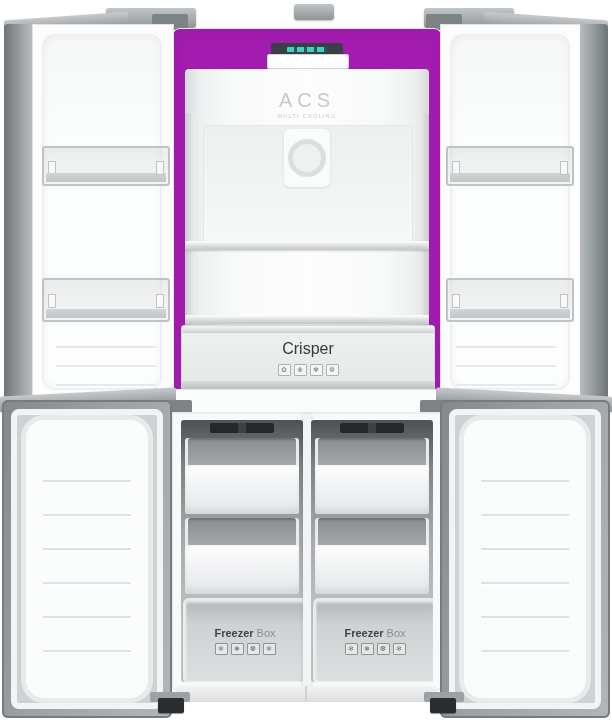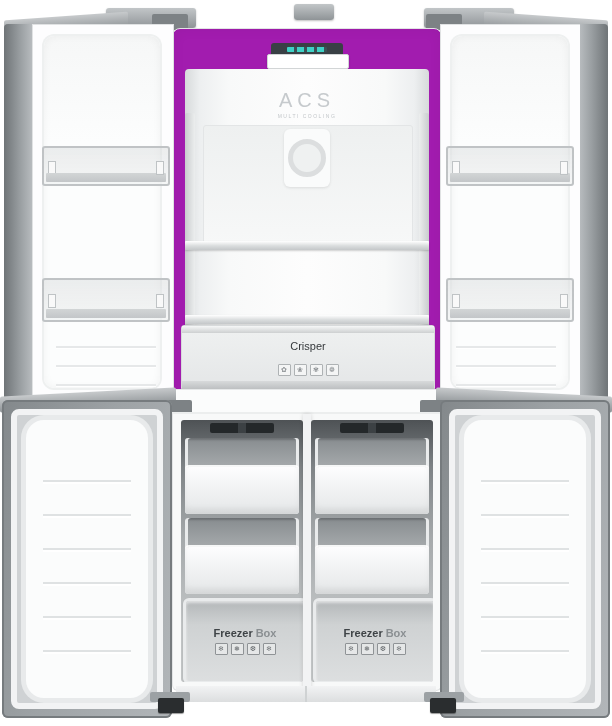--- a/index.html
+++ b/index.html
@@ -24,21 +24,21 @@
   .vent-box{background:#fafbfb;border-radius:6px;box-shadow:0 1px 3px rgba(0,0,0,.10);display:flex;align-items:center;justify-content:center;}
   .vent-ring{width:28px;height:28px;border:5px solid #dcdedf;border-radius:50%;background:#eff1f1;}
   .rail{background:linear-gradient(90deg,#c9ccce,#eceeee);border-radius:2px;}
   .rail.right{background:linear-gradient(270deg,#c9ccce,#eceeee);}
   .shelf{background:linear-gradient(180deg,#ffffff,#d9dcdd 55%,#c4c7c9);box-shadow:0 1px 2px rgba(0,0,0,.18);border-radius:1px;}
 
   
   .crisper{background:linear-gradient(180deg,#eff1f1,#e4e6e7);border:1px solid #d7dadb;border-radius:3px;}
   .crisper-rail-top{background:linear-gradient(#f6f7f7,#cdd0d1);}
   .crisper-rail-bottom{background:linear-gradient(#d8dadb,#b9bcbe);}
-  .crisper-label{font-size:11px;color:#35393c;text-align:center;}
+  .crisper-label{font-size:16px;color:#35393c;text-align:center;}
   .icon-row{display:flex;justify-content:center;gap:3px;}
   .mini-icon{width:11px;height:10px;border:1px solid #aeb2b4;background:rgba(250,250,250,.7);
     font-size:7px;line-height:9px;color:#8d9194;text-align:center;border-radius:1px;}
 
   
   .door-edge{background:linear-gradient(90deg,#6f7477,#9ba0a3 60%,#b7bbbe);border-radius:4px 0 0 4px;}
   .door-edge.right{background:linear-gradient(270deg,#6f7477,#9ba0a3 60%,#b7bbbe);border-radius:0 4px 4px 0;}
   .door-face{background:#fdfdfe;border:1px solid #e0e2e3;}
   .door-inner{background:linear-gradient(180deg,#f6f7f7,#fcfdfd 30%);border-radius:10px;
     box-shadow:inset 0 0 8px rgba(0,0,0,.05),0 0 0 2px #eef0f0;}
@@ -59,21 +59,21 @@
     box-shadow:inset 3px 0 0 #e9ebec,inset -3px 0 0 #e9ebec,inset 0 2px 2px rgba(0,0,0,.2);}
   .fz-bin::after{content:"";position:absolute;left:0;right:0;bottom:0;height:62%;
     background:linear-gradient(180deg,#fdfdfe,#e9ebec 80%,#dfe1e2);border-radius:4px;
     box-shadow:0 -2px 0 rgba(255,255,255,.9),inset 0 -5px 6px rgba(0,0,0,.05);}
   .fz-box{background:linear-gradient(180deg,rgba(173,177,179,.55),rgba(210,213,214,.8) 30%,rgba(224,226,227,.88));
     border:3px solid #e9ebec;border-radius:6px;
     box-shadow:inset 0 2px 3px rgba(255,255,255,.6),0 1px 2px rgba(0,0,0,.15);
     display:flex;flex-direction:column;align-items:center;justify-content:center;gap:4px;}
   .fz-box-label{font-size:11px;color:#3f4447;}
   .fz-box-label .bold{font-weight:bold;color:#3f4447;}
-  .fz-box-label .light{font-weight:bold;color:#8a8f92;margin-left:3px;}
+  .fz-box-label .light{font-weight:normal;color:#8a8f92;margin-left:3px;}
   .mini-icon.freezer{border-color:#8f9396;color:#6c7073;background:rgba(240,241,241,.6);}
   .fz-divider{background:#f2f3f4;box-shadow:0 0 4px rgba(0,0,0,.15);}
 
   
   .fz-door{background:linear-gradient(105deg,#83888b,#9da2a5 45%,#b2b6b9);border-radius:6px;box-shadow:inset 0 0 0 2px #767b7e;}
   .fz-gasket{position:absolute;inset:9px;border:6px solid #f2f3f4;border-radius:8px;background:#cfd2d4;}
   .fz-panel{position:absolute;inset:20px 24px;background:#fbfcfc;border-radius:18px;box-shadow:0 0 0 5px #e8eaeb;}
   .fz-panel::before{content:"";position:absolute;left:14%;right:14%;top:30px;bottom:30px;
     background:repeating-linear-gradient(180deg,transparent 0 30px,#dfe2e3 30px 32px,#ffffff 32px 34px);}
 

